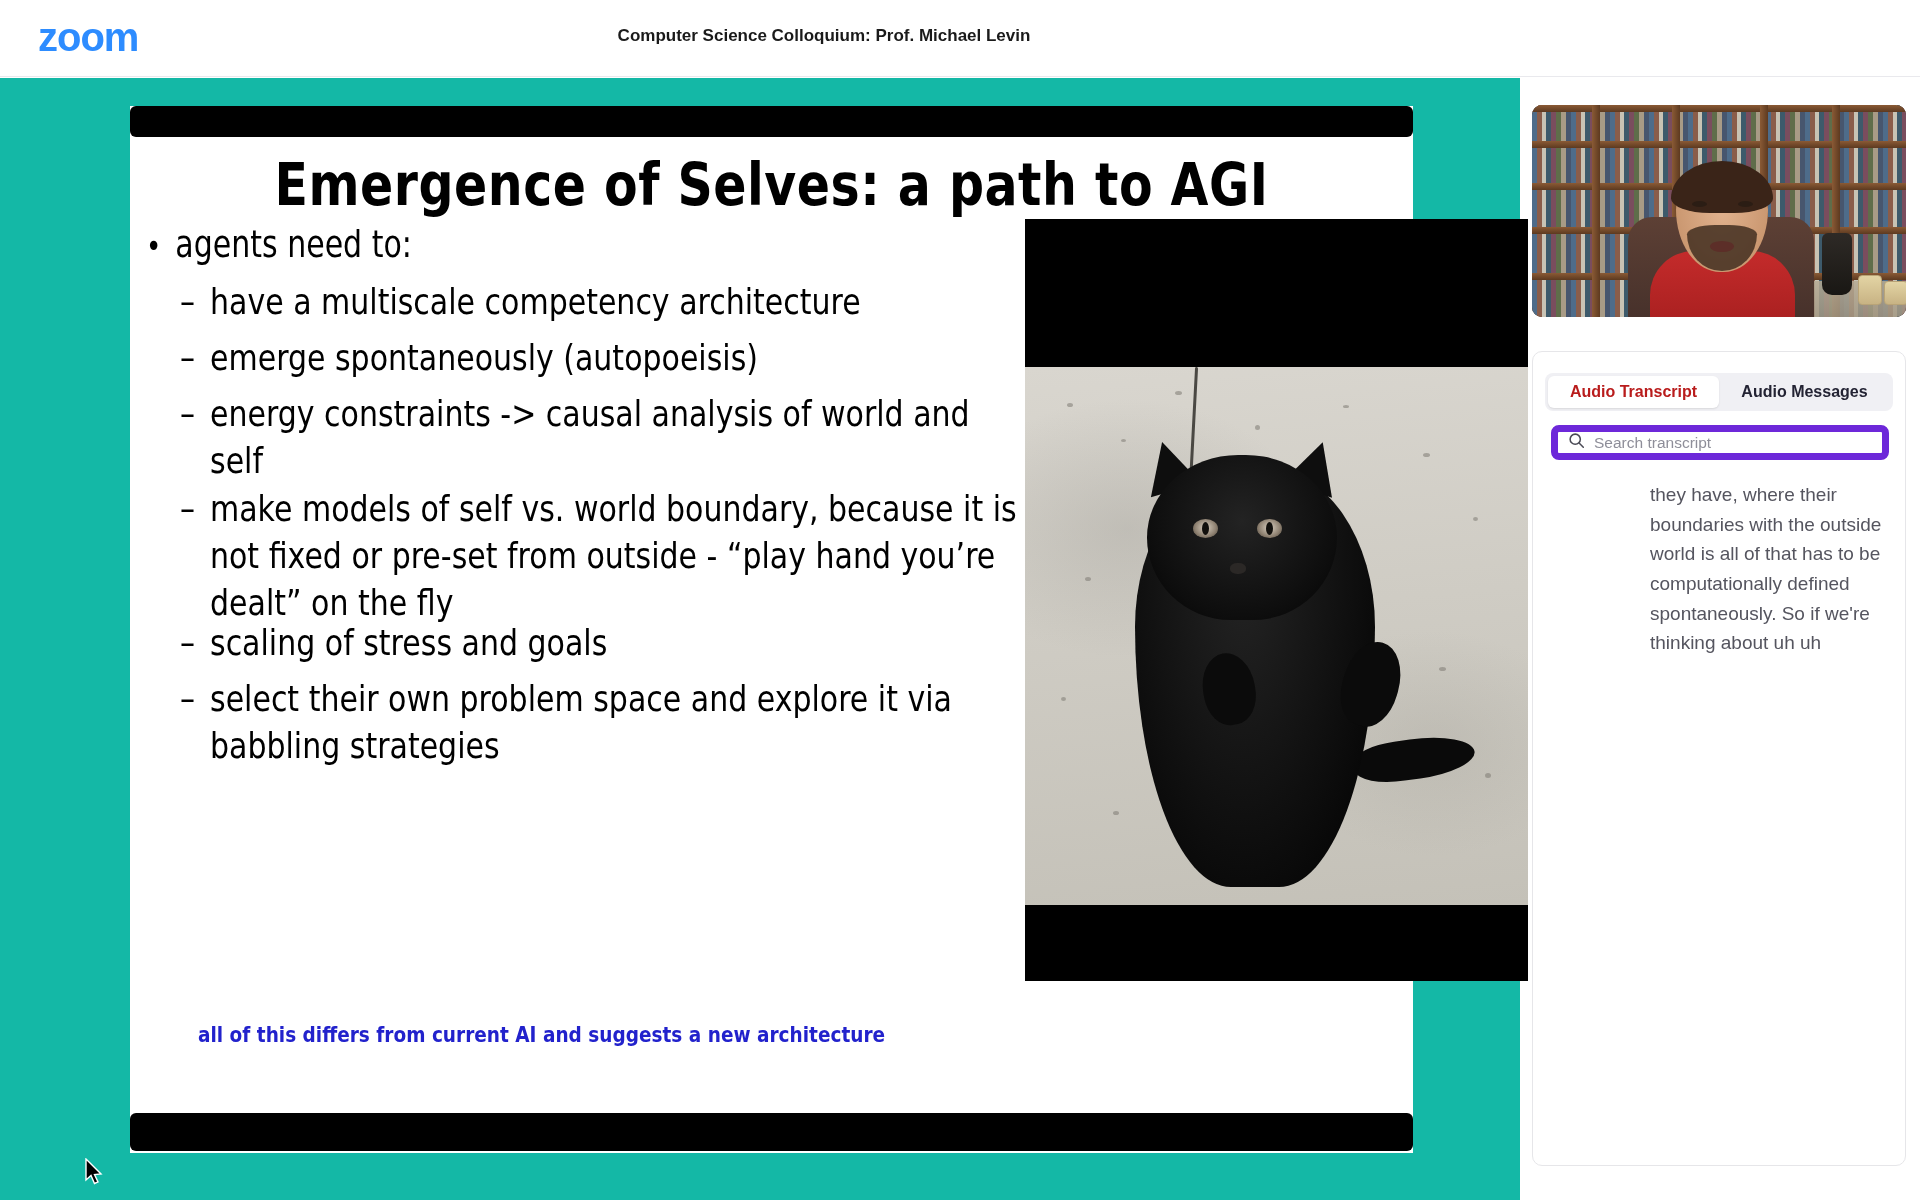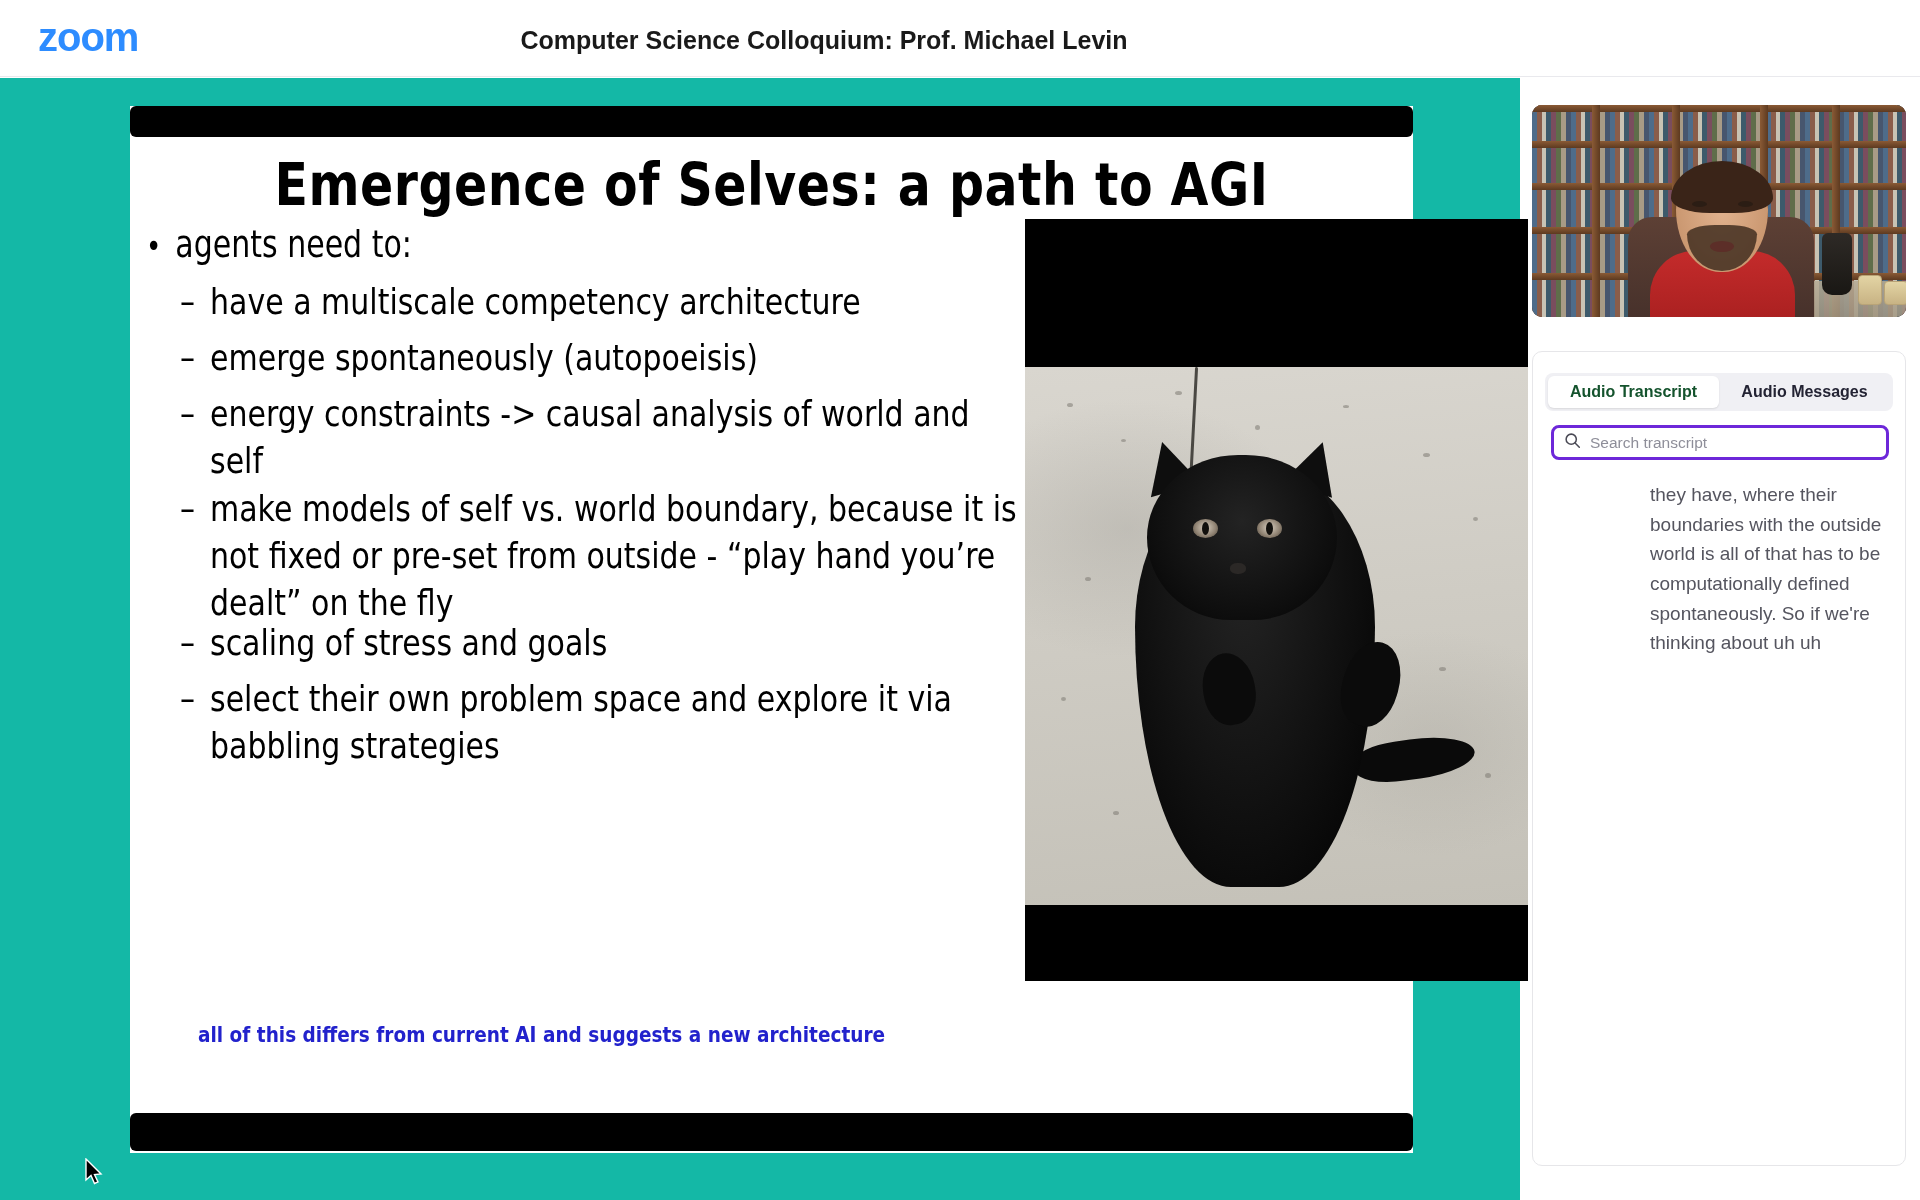--- a/index.html
+++ b/index.html
@@ -19,21 +19,21 @@
   }
   .zoom-logo {
     position: absolute; left: 38px; top: 17px;
     font-size: 40px; font-weight: 700; letter-spacing: -1px;
     color: #2D8CFF; line-height: 40px;
     font-family: "Liberation Sans", sans-serif;
   }
   .meeting-title {
     position: absolute; left: 0; top: 26px; width: 1648px;
     text-align: center;
-    font-size: 25px; font-weight: 700; color: #1a1a1a;
+    font-size: 17px; font-weight: 700; color: #1a1a1a;
   }
 
   
   .stage {
     position: absolute; left: 0; top: 78px;
     width: 1520px; height: 1122px;
     background: #14b8a6;
   }
   .slide {
     position: absolute; left: 130px; top: 28px;
@@ -255,26 +255,26 @@
     position: absolute; left: 12px; top: 21px;
     width: 348px; height: 38px;
     background: #f0f0f4; border-radius: 8px;
     display: flex; padding: 3px;
   }
   .tab {
     flex: 1 1 50%; display: flex; align-items: center; justify-content: center;
     font-size: 16px; font-weight: 600; color: #232333;
     border-radius: 6px; cursor: pointer;
   }
-  .tab.active { background: #ffffff; color: #14532d; box-shadow: 0 1px 2px rgba(0,0,0,.10); }
+  .tab.active { background: #ffffff; color: #b91c1c; box-shadow: 0 1px 2px rgba(0,0,0,.10); }
 
   .search-box {
     position: absolute; left: 18px; top: 73px;
     width: 338px; height: 35px;
-    border: 3px solid #6d28d9; border-radius: 8px;
+    border: 7px solid #6d28d9; border-radius: 8px;
     display: flex; align-items: center; padding: 0 10px; gap: 9px;
     background: #fff;
   }
   .search-box input {
     flex: 1 1 auto; border: none; outline: none;
     font-size: 15.5px; color: #2b2b35;
     font-family: "Liberation Sans", sans-serif;
     background: transparent;
   }
   .search-box input::placeholder { color: #8e8e99; }

